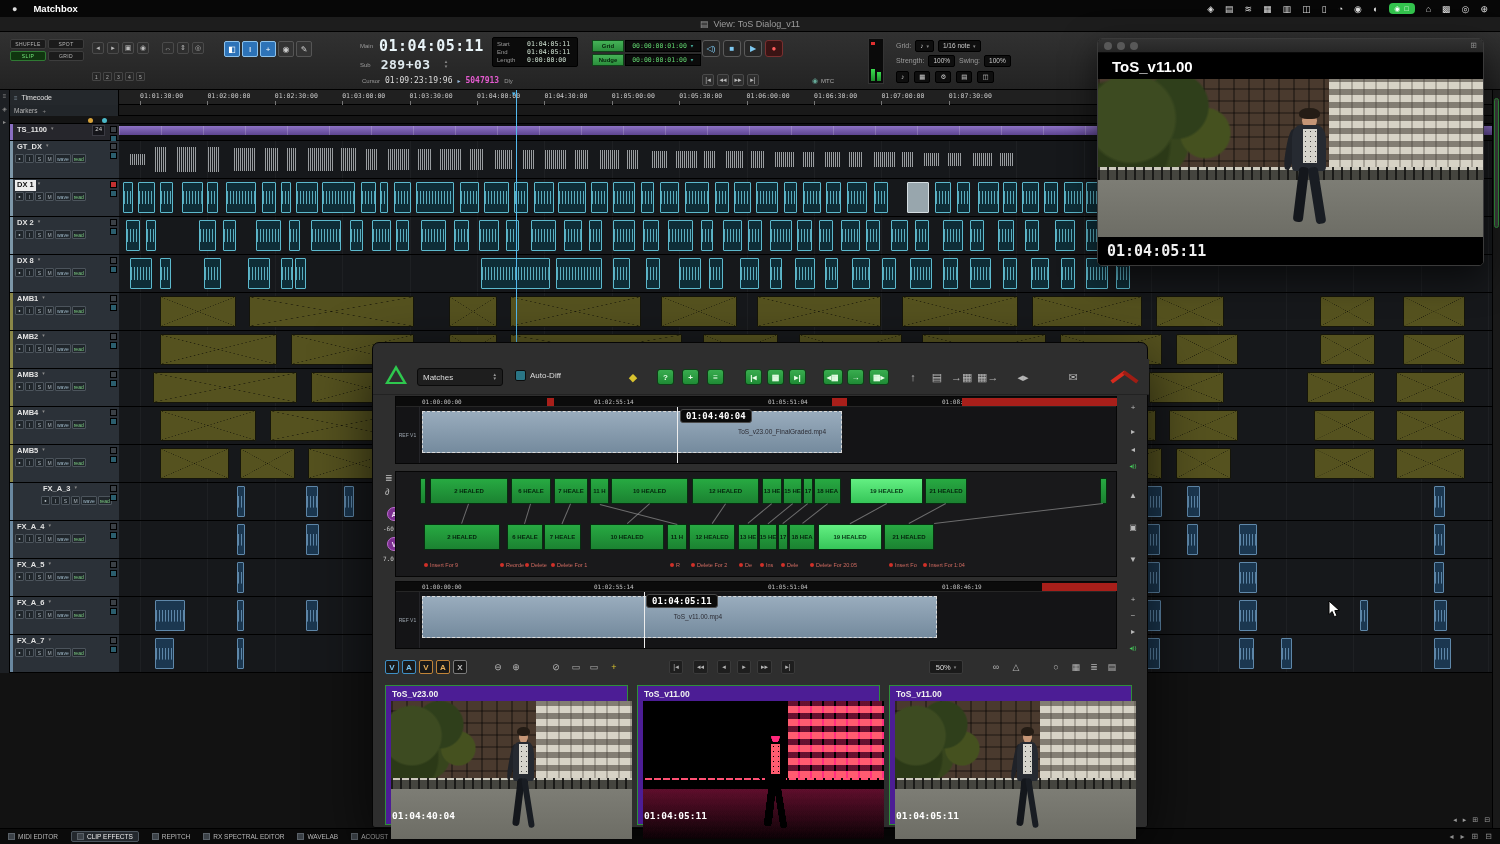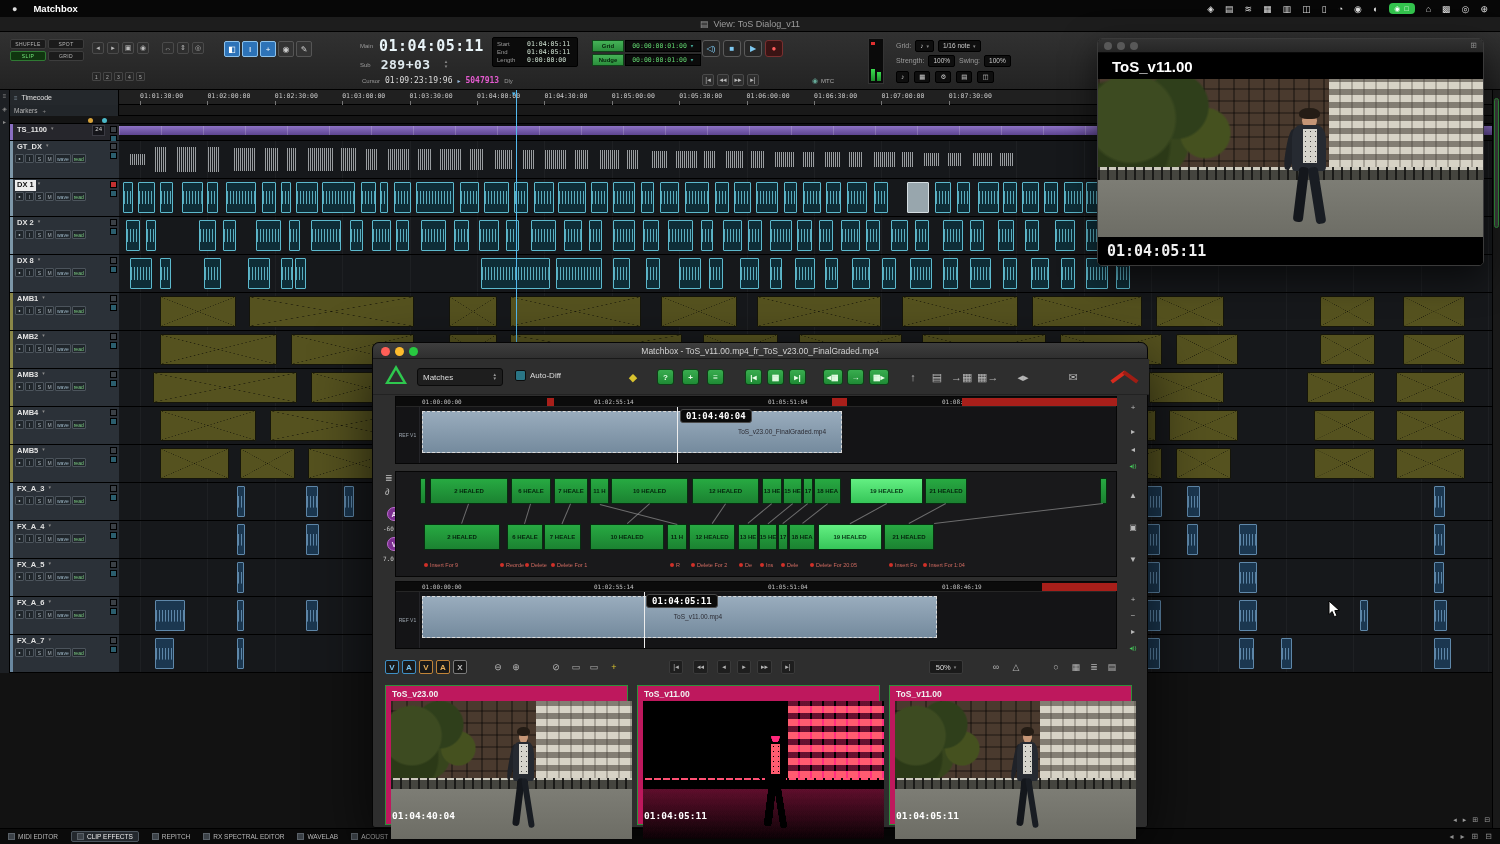--- a/index.html
+++ b/index.html
@@ -162,21 +162,21 @@
 .stripb.grn{color:#46d45e;font-size:6px}
 #mb-btools{position:absolute;left:0;top:314px;width:776px;height:24px}
 .lbtn{position:absolute;top:3px;width:14px;height:14px;background:#191919;border-radius:2px;font-size:8px;font-weight:bold;display:flex;align-items:center;justify-content:center}
 .lV{border:1px solid #3f8fc4;color:#7cc4ef}
 .lO{border:1px solid #c08438;color:#e8b05a}
 .lX{border:1px solid #7a7a7a;color:#bdbdbd}
 .btl{position:absolute;top:3px;height:14px;min-width:14px;color:#b5b5b5;font-size:9px;display:flex;align-items:center;justify-content:center}
 .btl.ylw{color:#d8c22e}
 .btl.tr{border:1px solid #3a3a3a;background:#1e1e1e;border-radius:2px;padding:0 3px;font-size:7px}
 #mb-zoom{position:absolute;left:556px;top:3px;width:34px;height:14px;background:#1a1a1a;border:1px solid #3a3a3a;border-radius:2px;color:#ddd;font-size:7.5px;display:flex;align-items:center;justify-content:center;gap:3px}
-.thumb{position:absolute;top:342px;width:243px;height:140px;background:#be185d;border:1px solid #2f8f3a}
+.thumb{position:absolute;top:342px;width:243px;height:140px;background:#4c1d95;border:1px solid #2f8f3a}
 .t-title{height:15px;display:flex;align-items:center;padding:0 6px;font-size:8.5px;font-weight:bold;color:#f0f0f0}
 .t-scene{position:absolute;left:5px;right:5px;top:15px;bottom:18px}
 .t-tc{position:absolute;left:6px;bottom:3px;font-size:9.5px;font-weight:bold;color:#fff}
 
 
 #bottombar{position:absolute;left:0;top:828px;width:1500px;height:16px;background:#0b0b0b;border-top:1px solid #000;display:flex;align-items:center;gap:13px;padding:0 8px;font-size:6.5px;color:#b8b8b8}
 .bb-item{display:flex;align-items:center;gap:3px;white-space:nowrap}
 .bb-ico{width:7px;height:7px;background:#3b4147;border:1px solid #5a6168}
 .bb-item.active{background:#23282d;border:1px solid #4d565e;border-radius:2px;padding:1px 5px;color:#ececec}
 #bb-right{margin-left:auto;display:flex;gap:7px;color:#8e8e8e;font-size:8px}
@@ -791,21 +791,21 @@
         <div class="clip amb" style="left: 24%; width: 9%;"></div>
         <div class="clip amb" style="left: 34%; width: 7%;"></div>
         <div class="clip amb" style="left: 42%; width: 9%;"></div>
         <div class="clip amb" style="left: 52%; width: 8%;"></div>
         <div class="clip amb" style="left: 61%; width: 8%;"></div>
         <div class="clip amb" style="left: 70%; width: 6%;"></div>
         <div class="clip amb" style="left: 77%; width: 4%;"></div>
         <div class="clip amb" style="left: 87%; width: 4.5%;"></div>
         <div class="clip amb" style="left: 93%; width: 5%;"></div>
       </div>
-      <div class="thead" style="top: 359px; height: 38px;">
+      <div class="thead" style="top: 359px; height: 38px; gap: 26px;">
         <div class="tstrip" style="background: rgb(106, 136, 160);"></div>
         <div class="tbody2">
           <div class="tnrow">
             <div class="tname">FX_A_3</div>
             <div class="caret">▾</div>
           </div>
           <div class="tbtns">
             <div class="bt dot">●</div>
             <div class="bt">I</div>
             <div class="bt">S</div>
@@ -962,26 +962,20 @@
           <div class="p-torso"></div>
           <div class="p-shirt"></div>
           <div class="p-leg1"></div>
           <div class="p-leg2"></div>
         </div>
       </div>
     <div id="vid-tc" class="mono">01:04:05:11</div>
   </div>
 
   <div id="mbx">
-    <div id="mbx-title">
-      <span class="tl" style="left:8px;background:#ff5f57"></span>
-      <span class="tl" style="left:22px;background:#febc2e"></span>
-      <span class="tl" style="left:36px;background:#28c840"></span>
-      <span>Matchbox - ToS_v11.00.mp4_fr_ToS_v23.00_FinalGraded.mp4</span>
-    </div>
 
     <div id="mbx-toolbar">
       <span class="gtri"></span>
       <div class="mbx-select">
         <span>Matches</span>
         <span class="udar">
             <span>▲</span>
             <span>▼</span>
           </span>
       </div>

